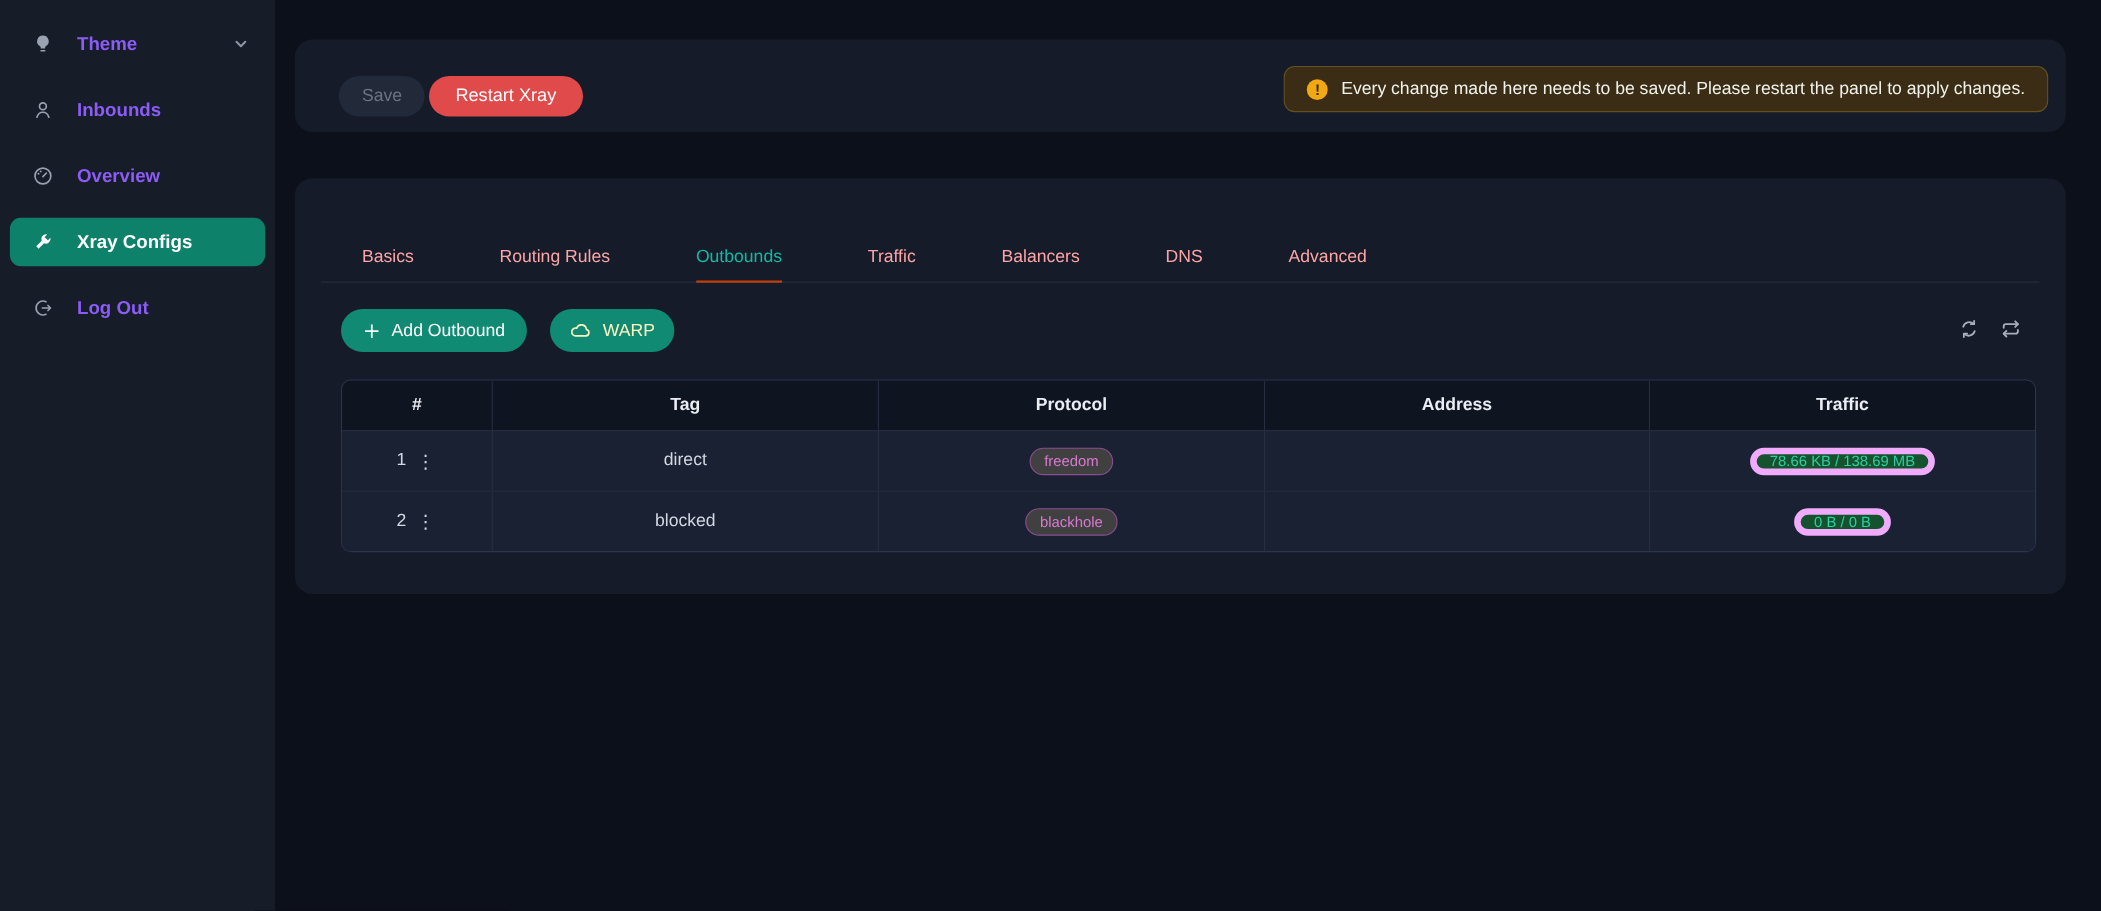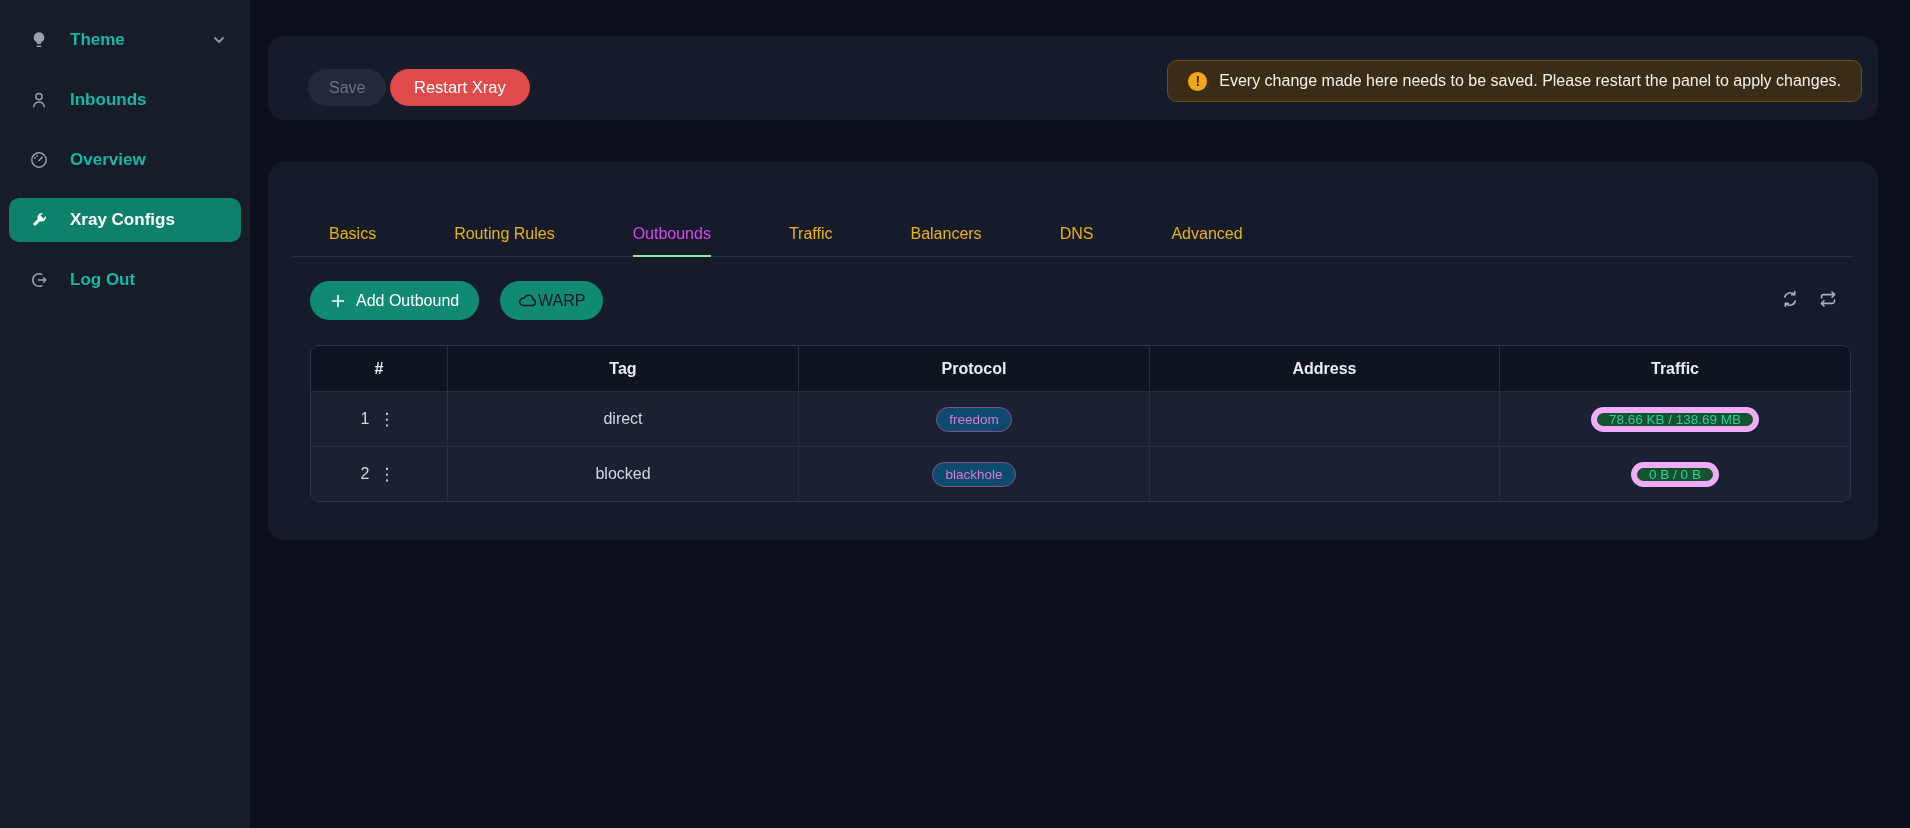--- a/index.html
+++ b/index.html
@@ -2,21 +2,21 @@
 <html><head>
 <meta charset="utf-8">
 <style>
   * { box-sizing: border-box; margin: 0; padding: 0; }
   html,body { width:1910px; height:828px; background:#0c101a; font-family:"Liberation Sans", sans-serif; overflow:hidden; }
   #app { position:relative; width:1910px; height:828px; }
 
   
   .sidebar { position:absolute; left:0; top:0; width:250px; height:828px; background:#171c29; padding-top:18px; }
   .side-item { display:flex; align-items:center; height:44px; margin:0 9px 16px 9px; padding:0 14px 0 20px;
-               border-radius:10px; color:#14b8a6; font-size:17px; font-weight:600; cursor:pointer; }
+               border-radius:10px; color:#8b5cf6; font-size:17px; font-weight:600; cursor:pointer; }
   .side-item .s-icon { width:20px; height:20px; margin-right:21px; color:#99a2b0; display:flex; align-items:center; justify-content:center; flex:none; }
   .side-item.active { background:#0d8169; color:#ffffff; }
   .side-item.active .s-icon { color:#ffffff; }
   .side-item .chev { margin-left:auto; color:#8d96a5; display:flex; }
 
   
   .topcard { position:absolute; left:268px; top:36px; width:1610px; height:84px; background:#151b29; border-radius:16px; }
   .maincard { position:absolute; left:268px; top:162px; width:1610px; height:378px; background:#151b29; border-radius:16px; }
 
   
@@ -27,46 +27,46 @@
 
   .alert { position:absolute; right:16px; top:24px; height:42px; display:flex; align-items:center; gap:12px;
            background:#3a2c15; border:1px solid #63511f; border-radius:10px; padding:0 20px; }
   .alert-text { color:#f2f2ec; font-size:16px; }
   .alert-icon { width:19px; height:19px; border-radius:50%; background:#f2a813; color:#3a2c15; font-weight:bold;
                 font-size:14px; display:flex; align-items:center; justify-content:center; flex:none; }
 
   
   .tabbar { position:absolute; left:24px; right:24px; top:51px; height:44px; display:flex; gap:78px;
             padding-left:37px; border-bottom:1px solid #262d3e; }
-  .tab { font-size:16px; color:#eab308; line-height:42px; cursor:pointer; white-space:nowrap; }
-  .tab.active { color:#d946ef; border-bottom:2px solid #86efac; margin-bottom:-1px; }
+  .tab { font-size:16px; color:#fca5a5; line-height:42px; cursor:pointer; white-space:nowrap; }
+  .tab.active { color:#14b8a6; border-bottom:2px solid #c2410c; margin-bottom:-1px; }
 
   
   .add-btn { position:absolute; left:42px; top:119px; height:39px; border-radius:20px; background:#108a72;
              color:#fff; padding:0 20px; gap:10px; }
   .warp-btn { position:absolute; left:232px; top:119px; height:39px; border-radius:20px; background:#108a72;
-              color:#0f172a; padding:0 18px; }
+              color:#fef9c3; padding:0 18px; gap:10px; }
   .btn-glyph { display:flex; align-items:center; }
 
   .tool-icons { position:absolute; right:40px; top:127px; display:flex; gap:18px; color:#a7aebc; }
   .tool-icons .t-icon { width:20px; height:20px; cursor:pointer; display:flex; }
 
   
   .tbl { position:absolute; left:42px; top:183px; width:1541px; border:1px solid #2c3550; border-radius:9px; overflow:hidden; }
   .trow { display:grid; grid-template-columns:137px 351px 351px 350px 350px; }
   .thead { background:#0e1420; height:45px; }
   .thead .cell { color:#eaedf3; font-weight:bold; font-size:16px; }
   .tbody-row { background:#1a2132; height:55px; border-top:1px solid #262e40; }
   .cell { display:flex; align-items:center; justify-content:center; border-right:1px solid #262e40; color:#d3d8e2; font-size:16px; }
   .cell:last-child { border-right:none; }
   .rownum { display:flex; align-items:center; gap:7px; }
   .dots { color:#cfd4de; font-size:17px; cursor:pointer; letter-spacing:0; line-height:1; padding:2px; }
 
   .badge { display:inline-flex; align-items:center; height:25px; padding:0 12px; border-radius:13px; font-size:13.5px; }
-  .badge-purple { border:1px solid #8a4d8f; background:#0c4a6e; color:#d879d2; }
+  .badge-purple { border:1px solid #8a4d8f; background:#404040; color:#d879d2; }
   .badge-green  { border:6px solid #f0abfc; background:#14532d; color:#2ecda2; }
 
   svg { display:block; }
 </style>
 </head>
 <body>
 
 <div id="app">
 
   <aside class="sidebar">

